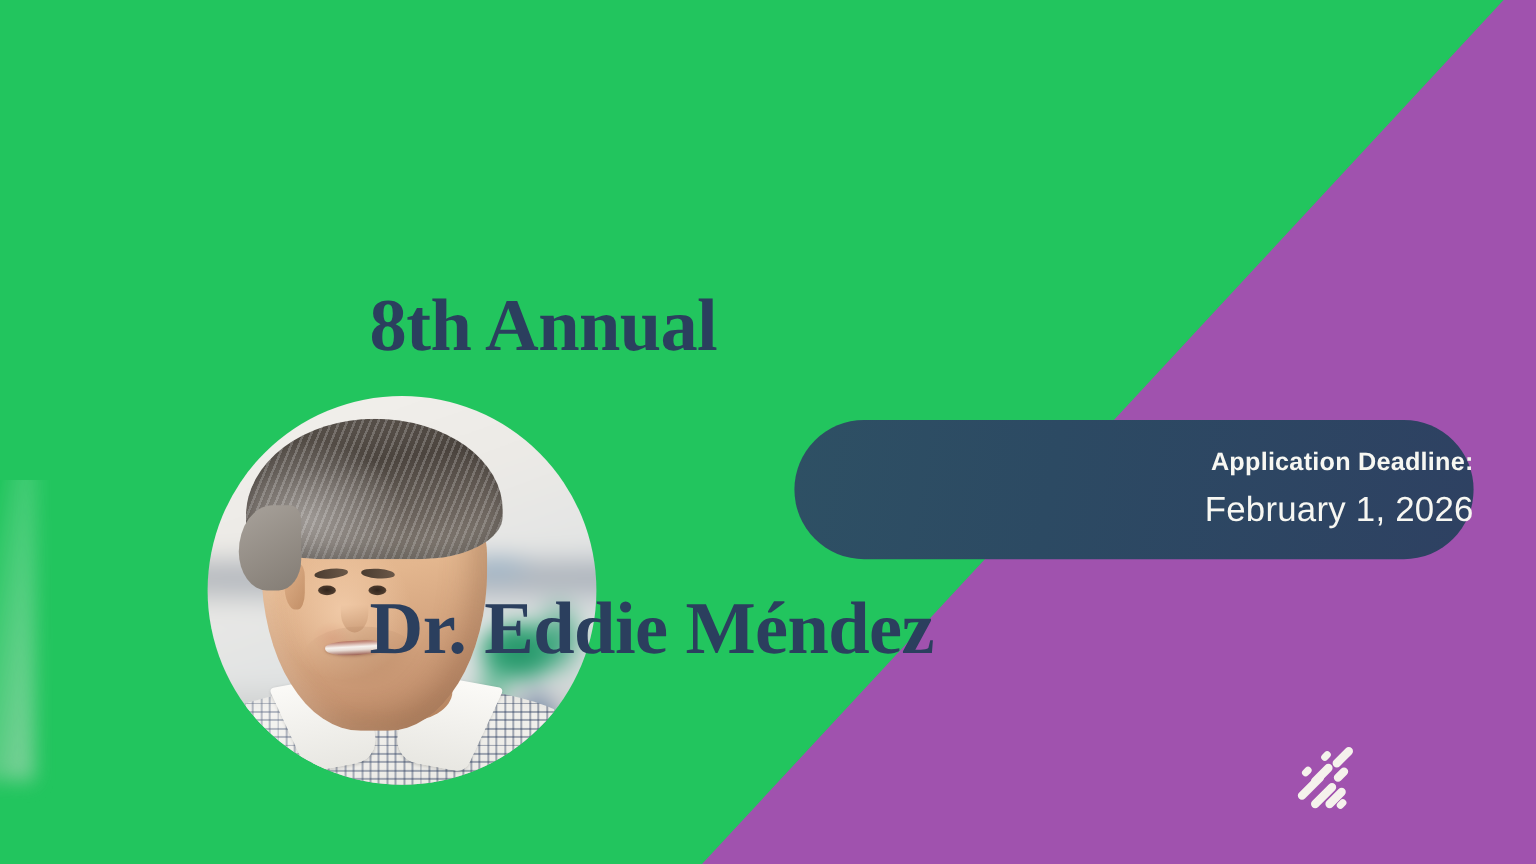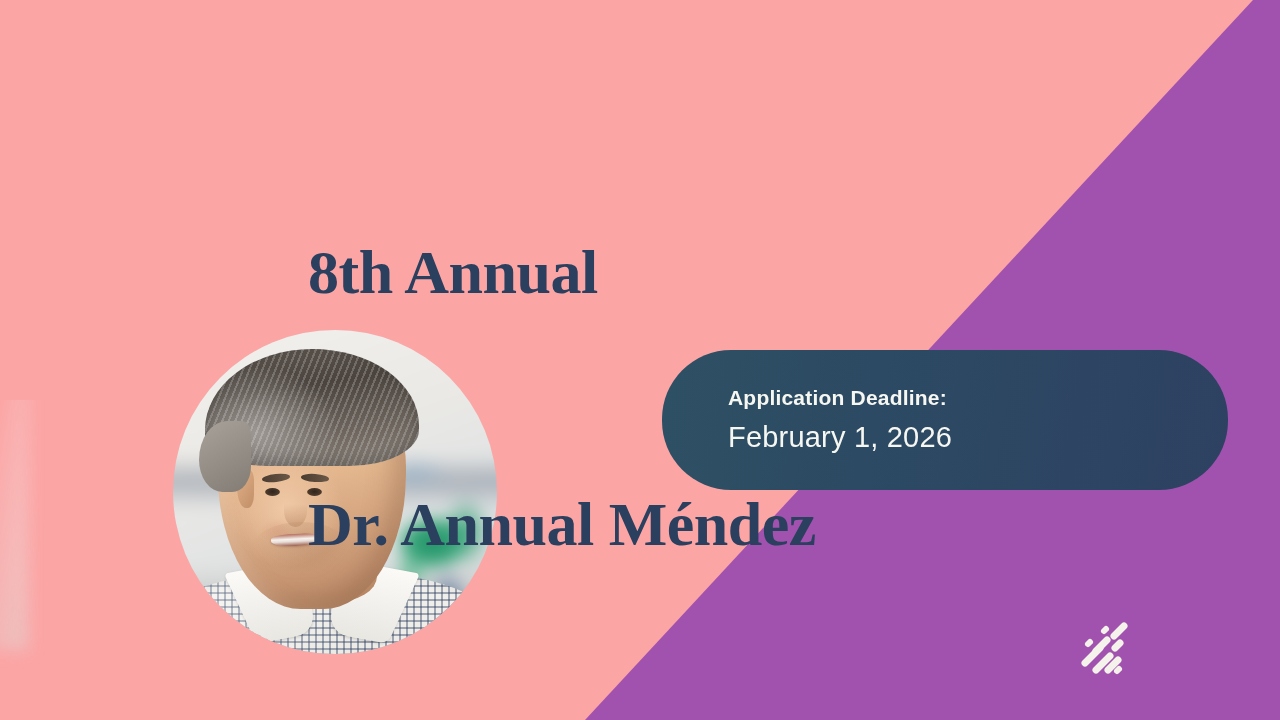--- a/index.html
+++ b/index.html
@@ -4,21 +4,21 @@
 <style>
   * { margin:0; padding:0; box-sizing:border-box; }
   html, body {
     width:1280px; height:720px;
     overflow:hidden;
     font-family:"Liberation Sans", sans-serif;
   }
   #stage {
     position:relative;
     width:1280px; height:720px;
-    background:#fca5a5;
+    background:#22c55e;
     overflow:hidden;
   }
 
   
   #purple-wedge {
     position:absolute;
     inset:0;
     background:#A052AE;
     clip-path: polygon(1253px 0px, 1280px 0px, 1280px 720px, 585px 720px);
     z-index:1;
@@ -185,29 +185,30 @@
     line-height:84px;
     letter-spacing:-0.5px;
     white-space:pre;
   }
   #headline .ln { display:block; }
 
   
   #deadline-pill {
     position:absolute;
     left:662px; top:350px;
-    width:566px; height:140px;
+    width:566px; height:116px;
     border-radius:69px;
     background:linear-gradient(100deg, #2E5064 0%, #2C4A63 38%, #2E4162 100%);
     z-index:4;
     display:flex;
     flex-direction:column;
     justify-content:center;
     padding-left:66px;
     color:#F7F7F2;
+    align-items:flex-end;
   }
   #deadline-label {
     font-size:21px;
     font-weight:700;
     letter-spacing:.2px;
     margin-bottom:11px;
   }
   #deadline-date {
     font-size:29px;
     font-weight:400;
@@ -259,21 +260,21 @@
       </div>
     </div>
   </div>
 
   <div id="shoulder-bleed">
     
   </div>
 
   <h1 id="headline">
     <span class="ln">8th Annual</span>
-    <span class="ln">Dr. Annual Méndez</span>
+    <span class="ln">Dr. Eddie Méndez</span>
     
   </h1>
 
   <div id="deadline-pill">
     <div id="deadline-label">Application Deadline:</div>
     <div id="deadline-date">February 1, 2026</div>
   </div>
 
   <div id="logo-mark">
     <svg viewBox="0 0 58 58" width="58" height="58" aria-hidden="true">

